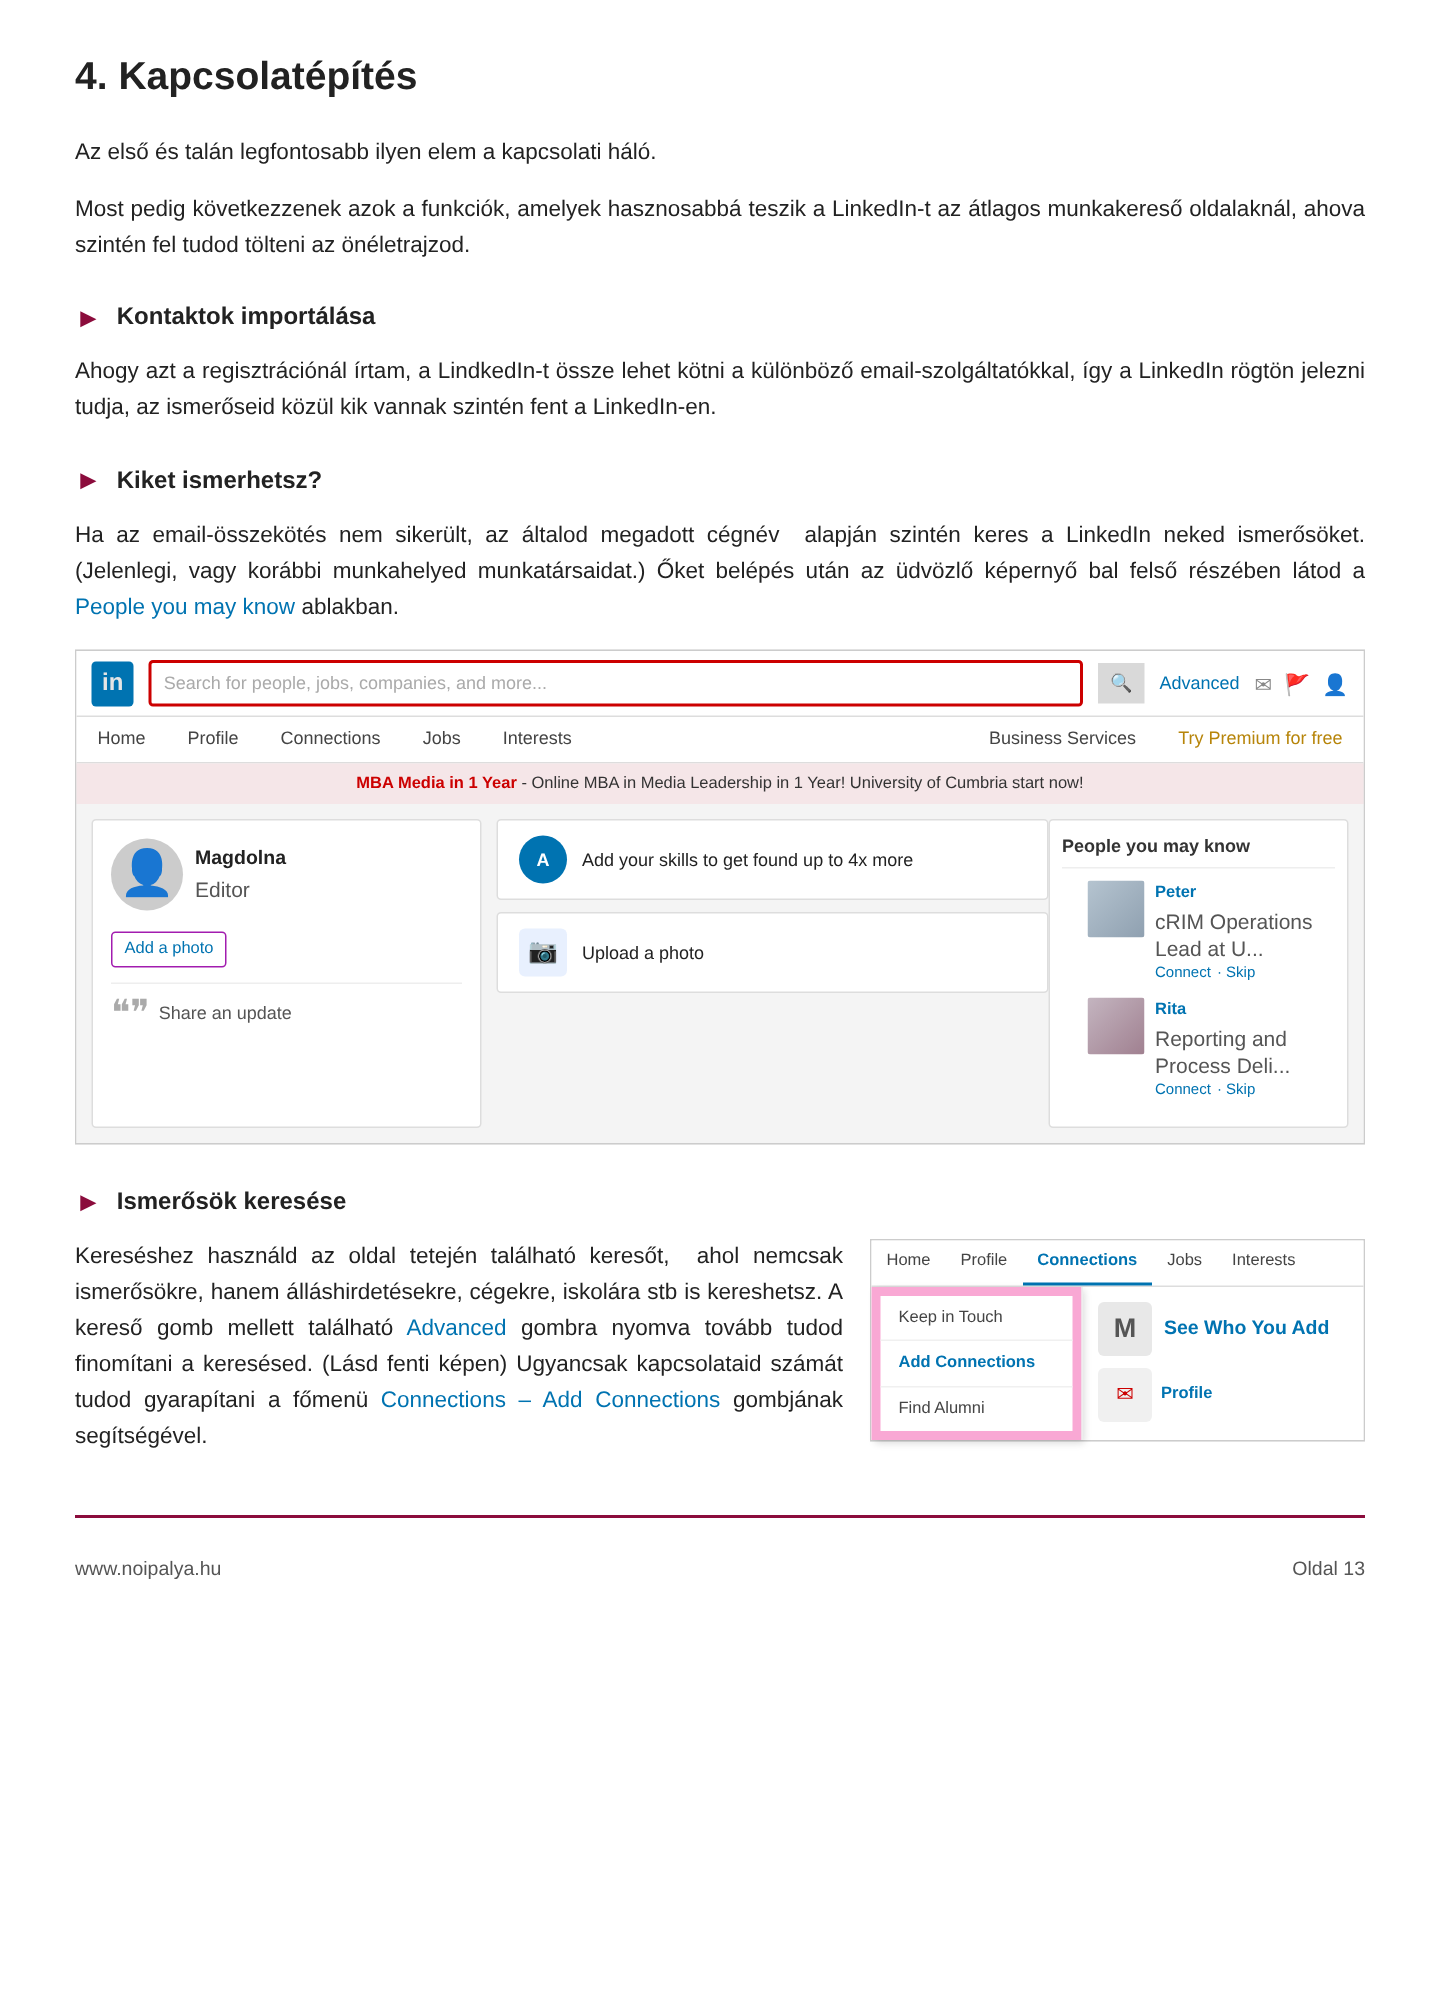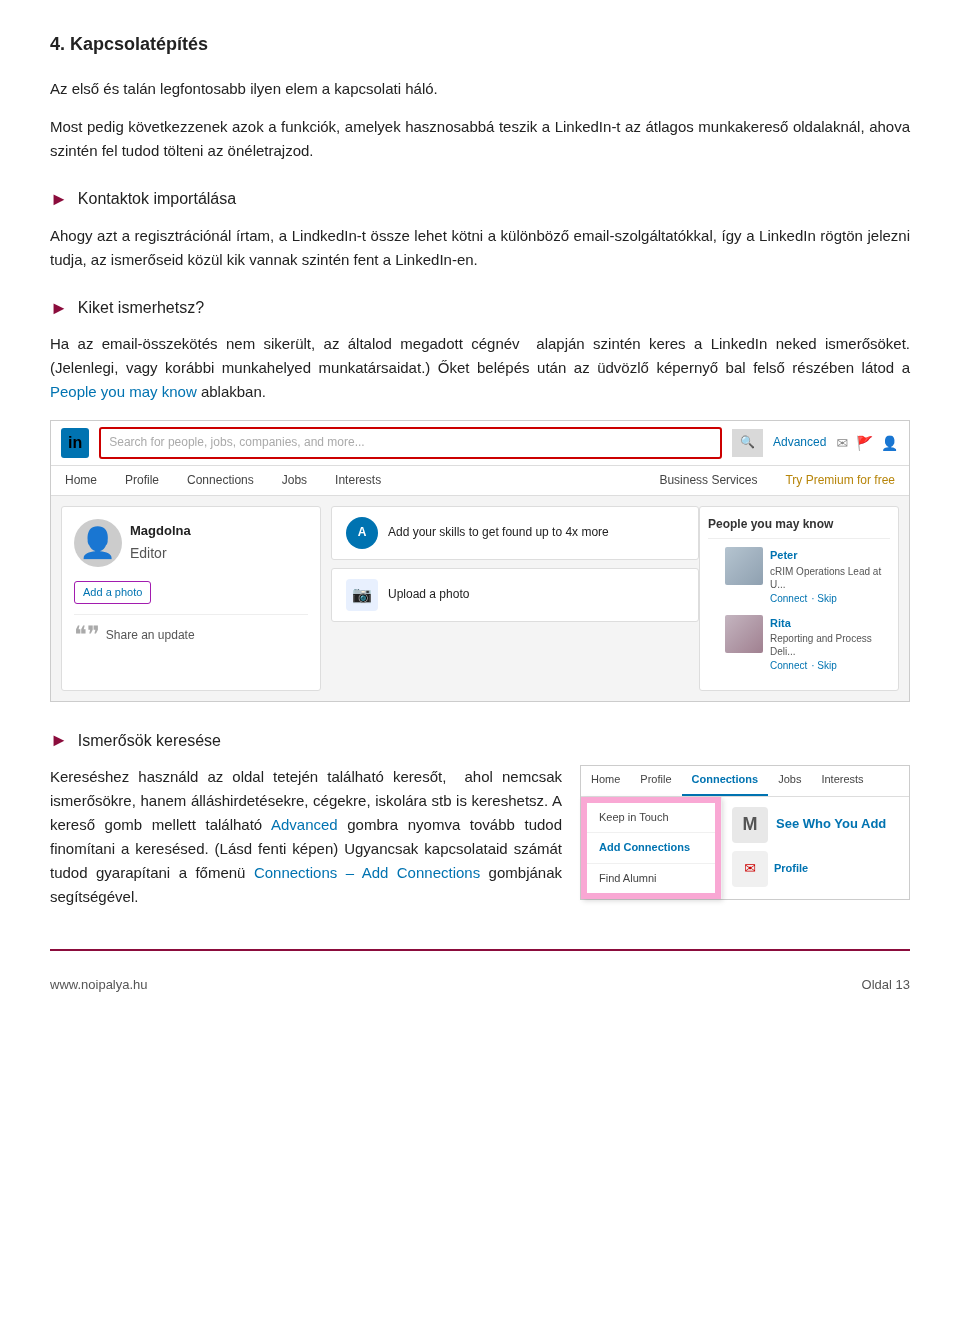--- a/index.html
+++ b/index.html
@@ -9,41 +9,41 @@
       width: 960px;
       min-height: 1344px;
       color: #222;
       font-size: 15px;
       line-height: 1.6;
     }
     .page {
       padding: 30px 50px 20px 50px;
     }
     h1.chapter-title {
-      font-size: 18px;
+      font-size: 26px;
       font-weight: bold;
       color: #222;
       margin-bottom: 18px;
     }
     .intro-text {
       margin-bottom: 14px;
       text-align: justify;
     }
     .section-heading {
       display: flex;
       align-items: center;
       margin: 22px 0 10px 0;
     }
     .arrow-icon {
       color: #8b0c3c;
       font-size: 18px;
       margin-right: 10px;
     }
     .section-heading span.title {
-      font-weight: normal;
+      font-weight: bold;
       font-size: 16px;
       color: #222;
     }
     .body-text {
       text-align: justify;
       margin-bottom: 10px;
     }
     .highlight-link {
       color: #0073b1;
       font-weight: normal;
@@ -58,21 +58,21 @@
     .li-topbar {
       background: #fff;
       border-bottom: 1px solid #ddd;
       padding: 6px 10px;
       display: flex;
       align-items: center;
       gap: 10px;
     }
     .li-logo {
       background: #0073b1;
-      color: #000000;
+      color: #e5e5e5;
       font-weight: bold;
       font-size: 16px;
       padding: 2px 7px;
       border-radius: 3px;
     }
     .li-search {
       flex: 1;
       border: 2px solid #cc0000;
       border-radius: 3px;
       padding: 4px 8px;
@@ -269,21 +269,21 @@
     }
     .li-person-avatar.rita {
       background: #c4b5c0;
     }
     .li-person-info .pname {
       font-weight: bold;
       font-size: 11px;
       color: #0073b1;
     }
     .li-person-info .prole {
-      font-size: 10px;
+      font-size: 14px;
       color: #555;
       line-height: 1.3;
     }
     .li-person-actions {
       font-size: 10px;
       color: #0073b1;
     }
     .li-person-actions span { margin-right: 4px; }
     
     .connections-mockup {
@@ -391,20 +391,24 @@
     <div class="li-nav">
       <span>Home</span>
       <span>Profile</span>
       <span>Connections</span>
       <span>Jobs</span>
       <span>Interests</span>
       <span class="nav-right">Business Services</span>
       <span class="nav-premium">Try Premium for free</span>
     </div>
 
+    <div class="li-banner">
+      <span class="mba">MBA Media in 1 Year</span>
+      <span> - Online MBA in Media Leadership in 1 Year! University of Cumbria start now!</span>
+    </div>
 
     <div class="li-body">
 
       <div class="li-left">
         <div class="li-profile-top">
           <div class="li-avatar">
             <span style="font-size:30px;color:#aaa;">👤</span>
           </div>
           <div class="li-profile-info">
             <div class="name">Magdolna</div>

